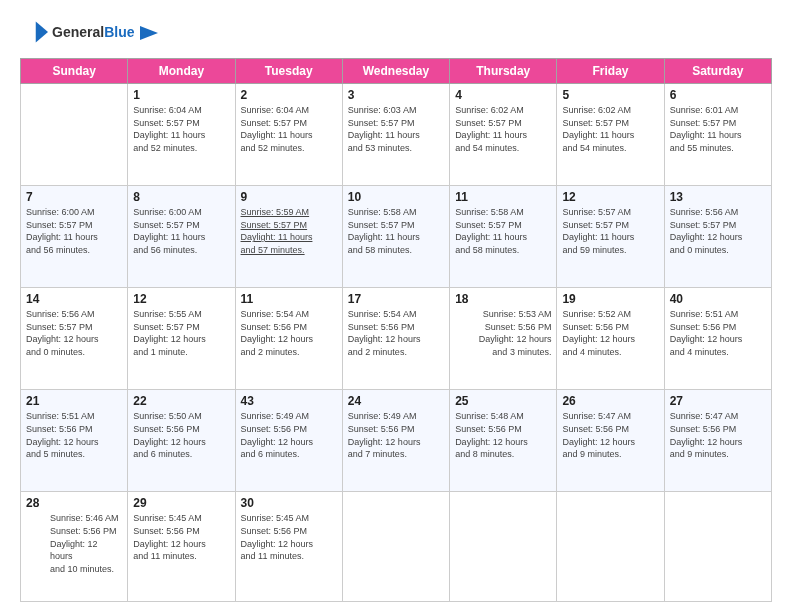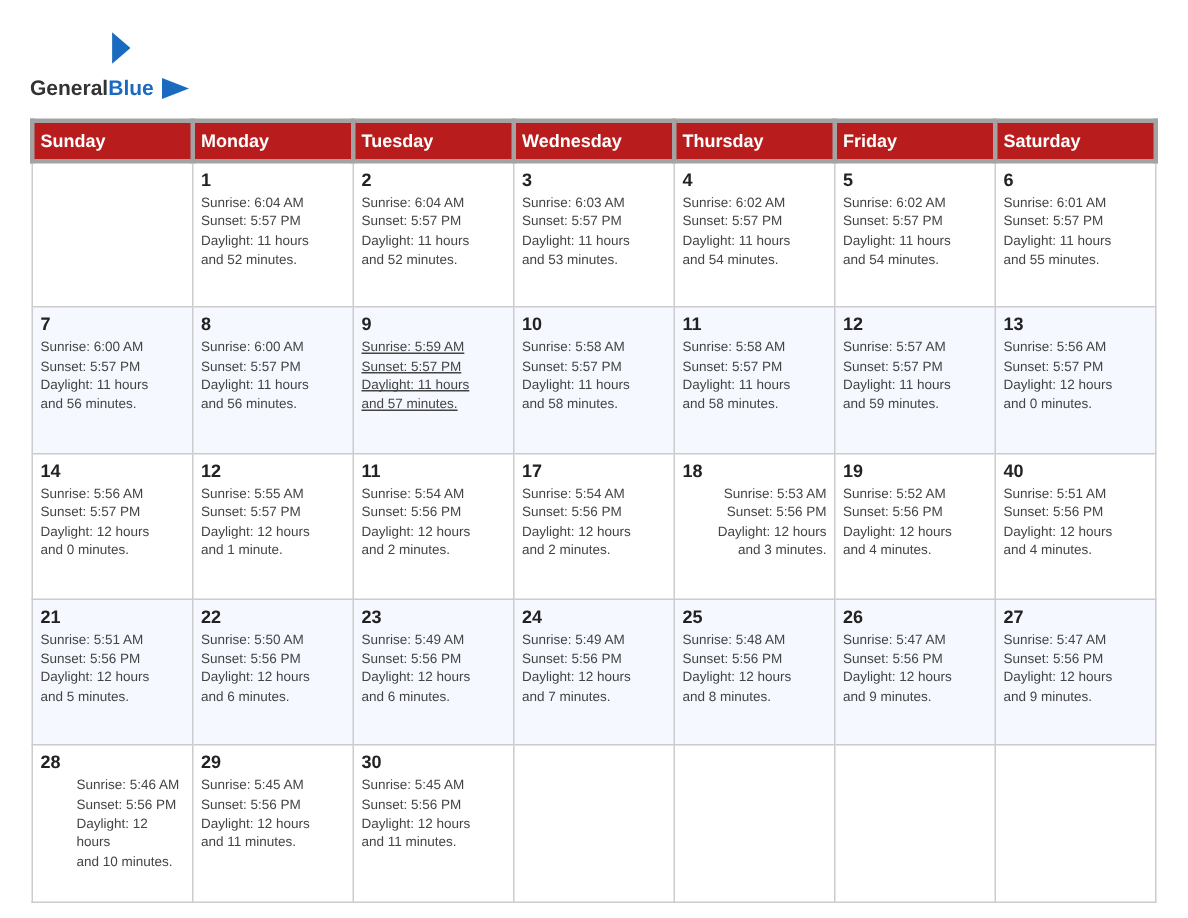--- a/index.html
+++ b/index.html
@@ -20,21 +20,20 @@
     .header {
       display: flex;
       justify-content: space-between;
       align-items: flex-start;
       margin-bottom: 12px;
     }
     .logo {
       display: flex;
       align-items: center;
       gap: 4px;
-      flex-direction: column;
     }
     .logo-icon {
       width: 28px;
       height: 28px;
     }
     .title-block {
       text-align: right;
     }
     .title-block h1 {
       font-size: 32px;
@@ -47,27 +46,27 @@
       color: #555;
     }
     .calendar {
       flex: 1;
       border: 1px solid #ccc;
       border-collapse: collapse;
       width: 100%;
       table-layout: fixed;
     }
     .calendar thead tr th {
-      background: #b91c1c;
+      background: #ec4899;
       color: #fff;
       font-size: 12px;
       font-weight: bold;
       padding: 5px 4px;
-      text-align: left;
-      border: 3px solid #a3a3a3;
+      text-align: center;
+      border: 1px solid #a3a3a3;
     }
     .calendar tbody tr td {
       border: 1px solid #ccc;
       vertical-align: top;
       padding: 4px 5px;
       font-size: 9.5px;
       color: #333;
       height: 82px;
     }
     .day-number {
@@ -284,21 +283,21 @@
 and 5 minutes.</div>
           </td>
           <td>
             <span class="day-number">22</span>
             <div class="day-info" style="white-space: pre-line;">Sunrise: 5:50 AM
 Sunset: 5:56 PM
 Daylight: 12 hours
 and 6 minutes.</div>
           </td>
           <td>
-            <span class="day-number">23</span>
+            <span class="day-number">43</span>
             <div class="day-info" style="white-space: pre-line;">Sunrise: 5:49 AM
 Sunset: 5:56 PM
 Daylight: 12 hours
 and 6 minutes.</div>
           </td>
           <td>
             <span class="day-number">24</span>
             <div class="day-info" style="white-space: pre-line;">Sunrise: 5:49 AM
 Sunset: 5:56 PM
 Daylight: 12 hours

